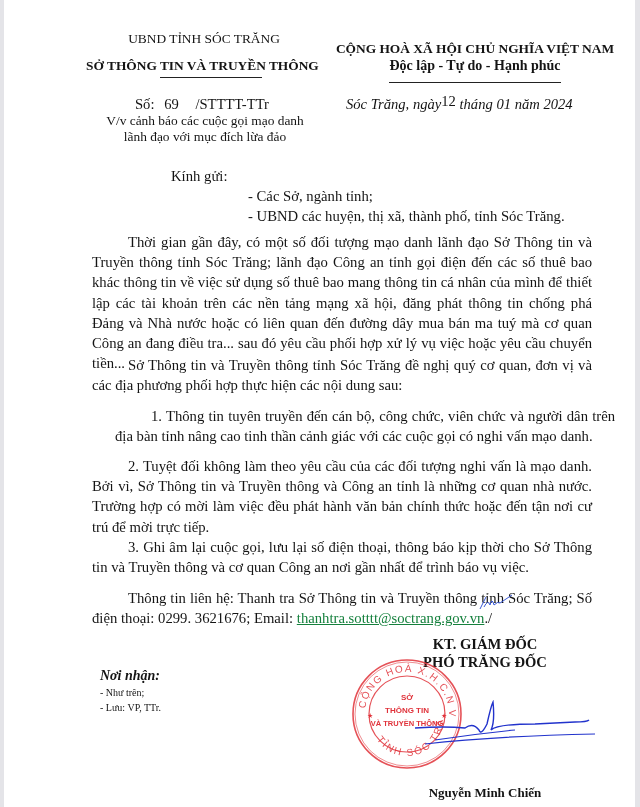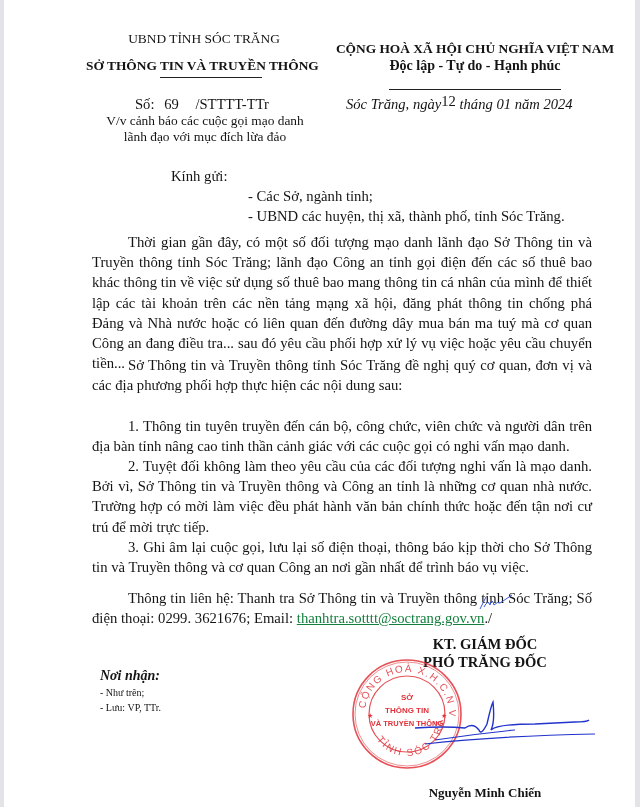--- a/index.html
+++ b/index.html
@@ -47,33 +47,33 @@
 <div class="abs t14" style="left:135px; top:96px;">
   <span>Số:</span>
   <span style="margin-left:6px;">69</span>
   <span style="margin-left:13px;">/STTTT-TTr</span>
 </div>
 <div class="abs center t13" style="left:92px; width:226px; top:113px;">V/v cảnh báo các cuộc gọi mạo danh</div>
 <div class="abs center t13" style="left:92px; width:226px; top:129px;">lãnh đạo với mục đích lừa đảo</div>
 
 <div class="abs center hdr-right t13 b" style="top:41px;">CỘNG HOÀ XÃ HỘI CHỦ NGHĨA VIỆT NAM</div>
 <div class="abs center hdr-right b" style="top:58px; font-size:14px;">
-  <span style="border-bottom:1px solid #222; padding-bottom:16px;">Độc lập - Tự do - Hạnh phúc</span>
+  <span style="border-bottom:1px solid #222; padding-bottom:9px;">Độc lập - Tự do - Hạnh phúc</span>
 </div>
 <div class="abs i t14" style="left:346px; top:96px;">
   <span>Sóc Trăng, ngày</span><span style="font-style:normal; position:relative; top:-3px;">12</span><span> tháng 01 năm 2024</span>
 </div>
 
 <div class="abs" style="left:171px; top:168px; font-size:14.7px;">Kính gửi:</div>
 <div class="abs" style="left:248px; top:188px; font-size:14.7px;">- Các Sở, ngành tỉnh;</div>
 <div class="abs" style="left:248px; top:208px; font-size:14.7px;">- UBND các huyện, thị xã, thành phố, tỉnh Sóc Trăng.</div>
 
 <div class="para" style="top:232px;"><span class="first"></span><span>Thời gian gần đây, có một số đối tượng mạo danh lãnh đạo Sở Thông tin và Truyền thông tỉnh Sóc Trăng; lãnh đạo Công an tỉnh gọi điện đến các số thuê bao khác thông tin về việc sử dụng số thuê bao mang thông tin cá nhân của mình để thiết lập các tài khoản trên các nền tảng mạng xã hội, đăng phát thông tin chống phá Đảng và Nhà nước hoặc có liên quan đến đường dây mua bán ma tuý mà cơ quan Công an đang điều tra... sau đó yêu cầu phối hợp xử lý vụ việc hoặc yêu cầu chuyển tiền...</span></div>
 <div class="para" style="top:355px;"><span class="first"></span><span>Sở Thông tin và Truyền thông tỉnh Sóc Trăng đề nghị quý cơ quan, đơn vị và các địa phương phối hợp thực hiện các nội dung sau:</span></div>
-<div class="para" style="top:416px;"><span class="first"></span><span>1. Thông tin tuyên truyền đến cán bộ, công chức, viên chức và người dân trên địa bàn tỉnh nâng cao tinh thần cảnh giác với các cuộc gọi có nghi vấn mạo danh.</span></div>
+<div class="para" style="top:406px;margin-left:23px;"><span class="first"></span><span>1. Thông tin tuyên truyền đến cán bộ, công chức, viên chức và người dân trên địa bàn tỉnh nâng cao tinh thần cảnh giác với các cuộc gọi có nghi vấn mạo danh.</span></div>
 <div class="para" style="top:456px;"><span class="first"></span><span>2. Tuyệt đối không làm theo yêu cầu của các đối tượng nghi vấn là mạo danh. Bởi vì, Sở Thông tin và Truyền thông và Công an tỉnh là những cơ quan nhà nước. Trường hợp có mời làm việc đều phát hành văn bản chính thức hoặc đến tận nơi cư trú để mời trực tiếp.</span></div>
 <div class="para" style="top:537px;"><span class="first"></span><span>3. Ghi âm lại cuộc gọi, lưu lại số điện thoại, thông báo kịp thời cho Sở Thông tin và Truyền thông và cơ quan Công an nơi gần nhất để trình báo vụ việc.</span></div>
 <div class="para" style="top:588px;"><span class="first"></span><span>Thông tin liên hệ: Thanh tra Sở Thông tin và Truyền thông tỉnh Sóc Trăng; Số điện thoại: 0299. 3621676; Email: </span><a class="email">thanhtra.sotttt@soctrang.gov.vn</a><span>./</span></div>
 
 <svg class="initials" viewBox="0 0 36 18">
   <path d="M2 16 L8 4 M6 14 Q10 6 12 12 Q14 4 16 12 Q20 8 22 10 L34 2" stroke="#3a5ad8" stroke-width="1" fill="none"></path>
 </svg>
 
 <div class="abs b i" style="left:100px; top:668px; font-size:14px;">Nơi nhận:</div>
 <div class="abs recipients" style="left:100px; top:686px;">- Như trên;</div>

